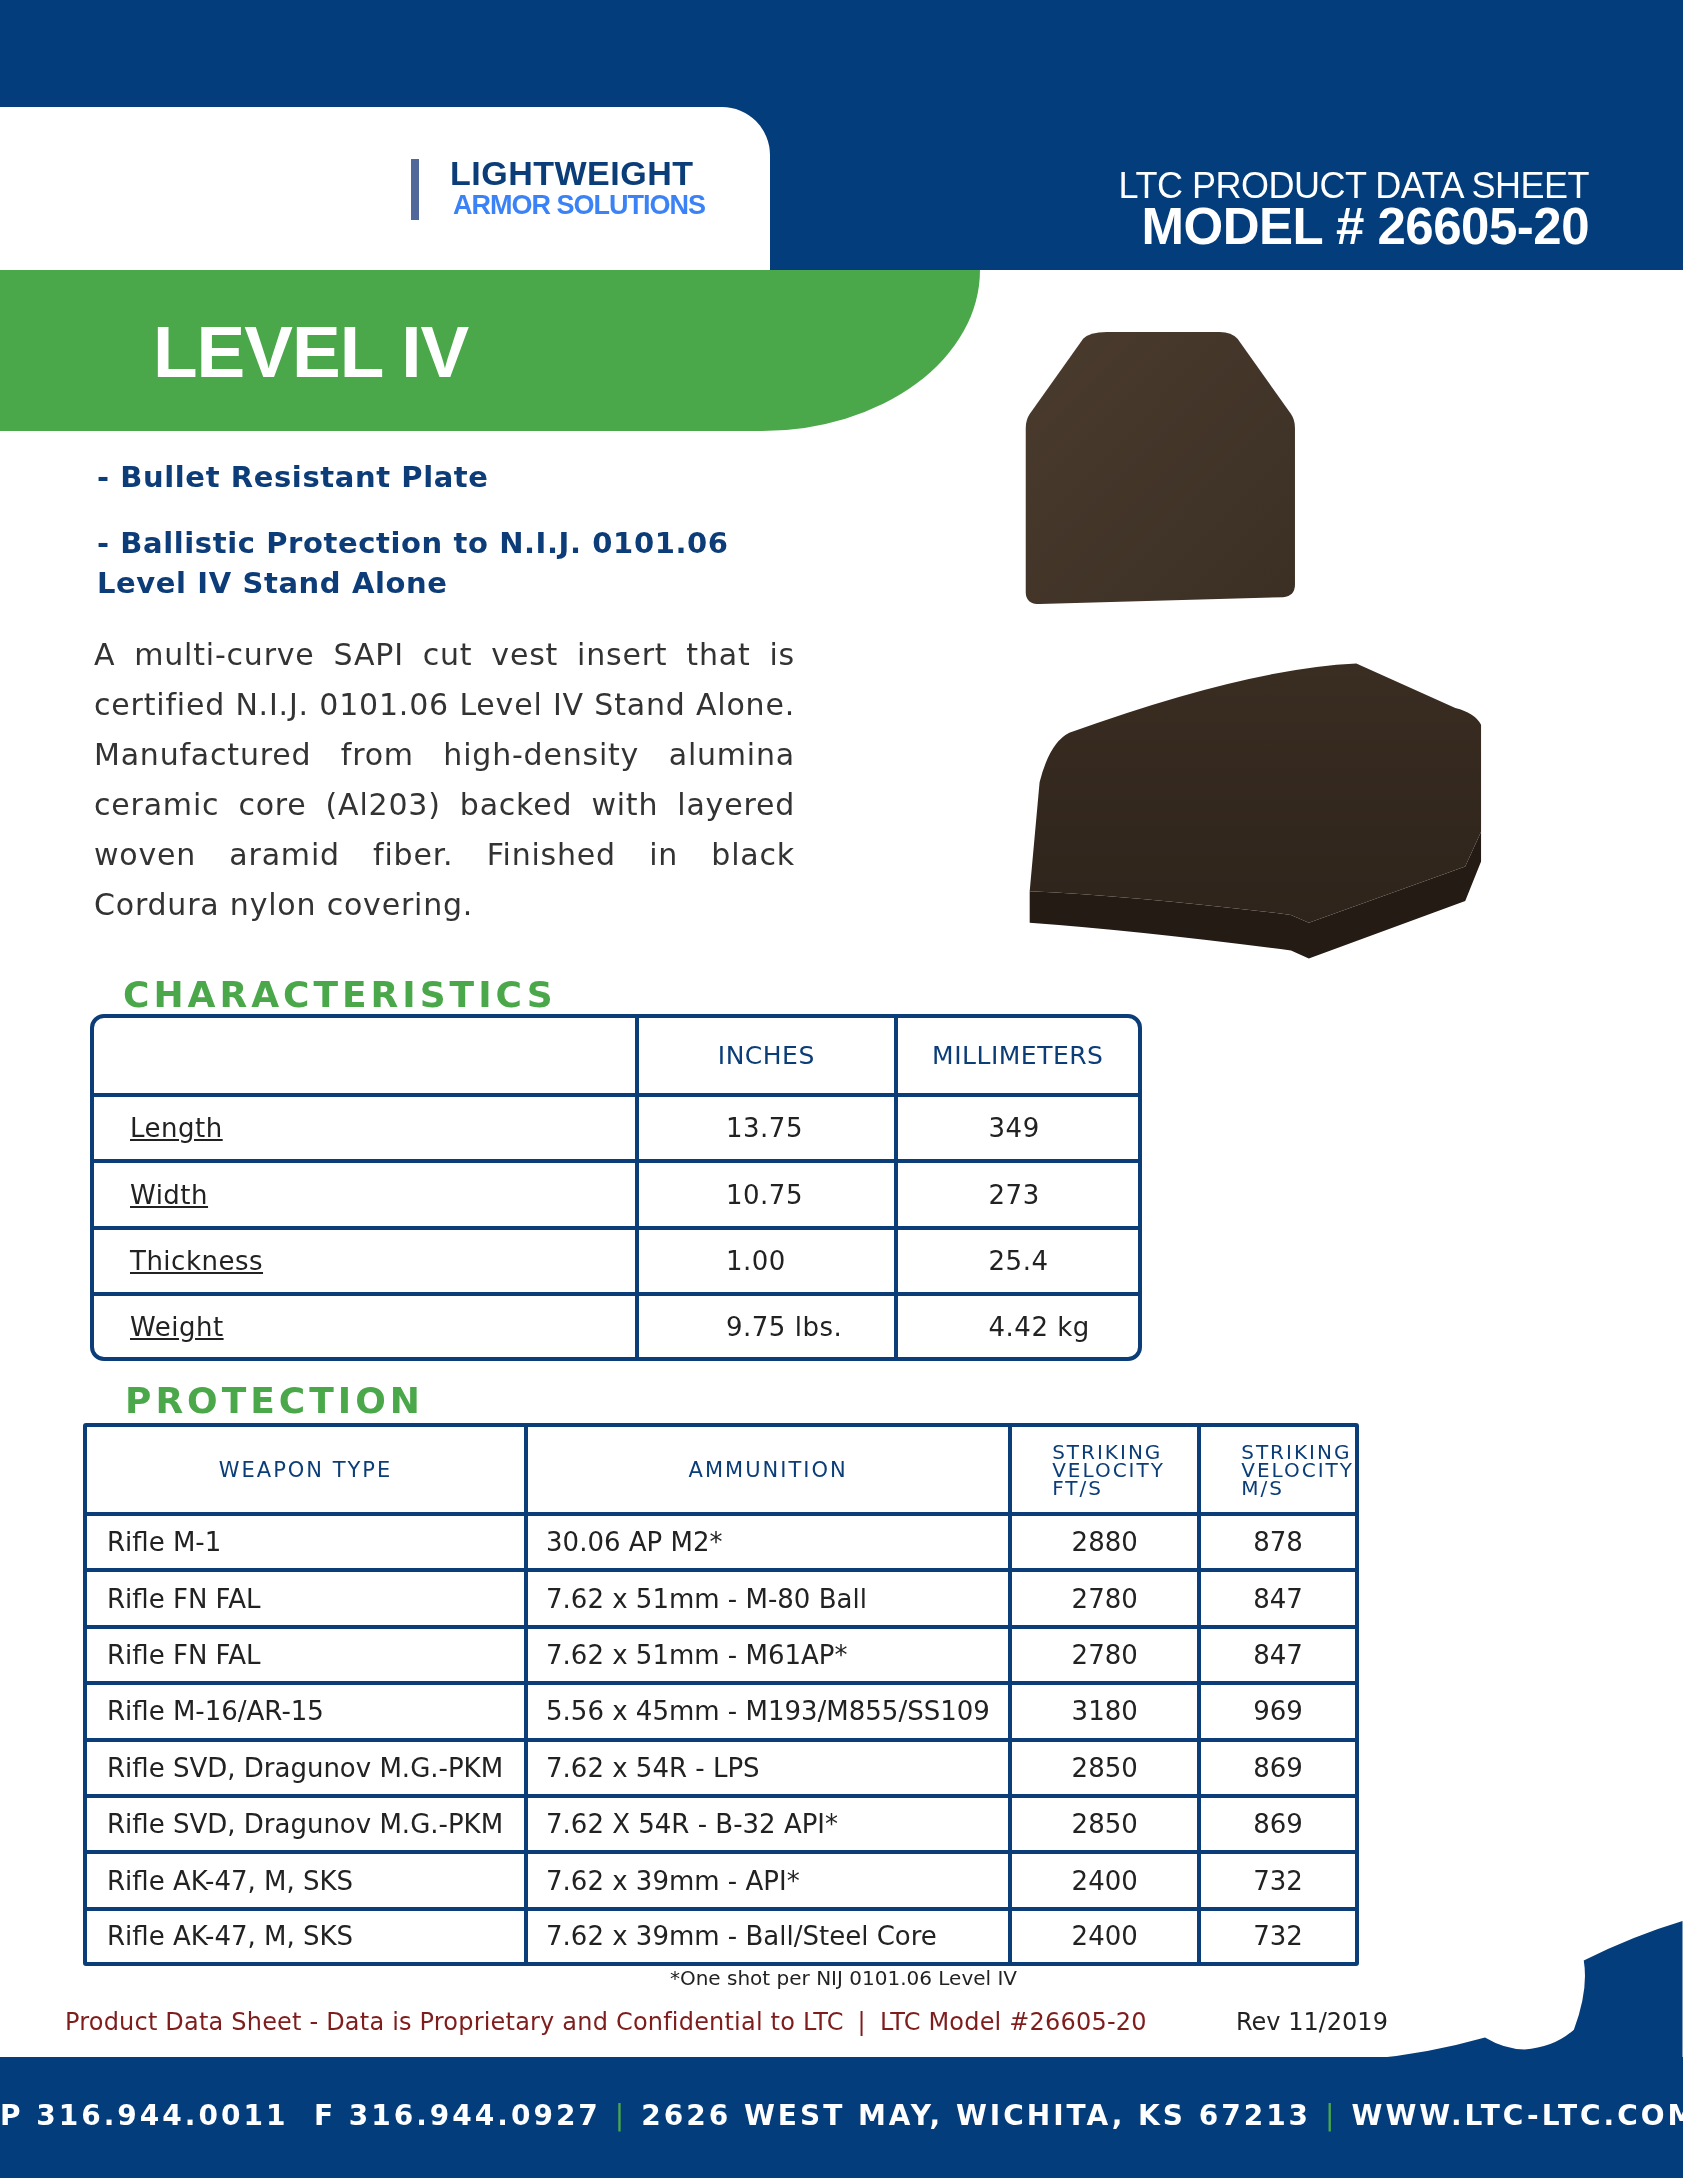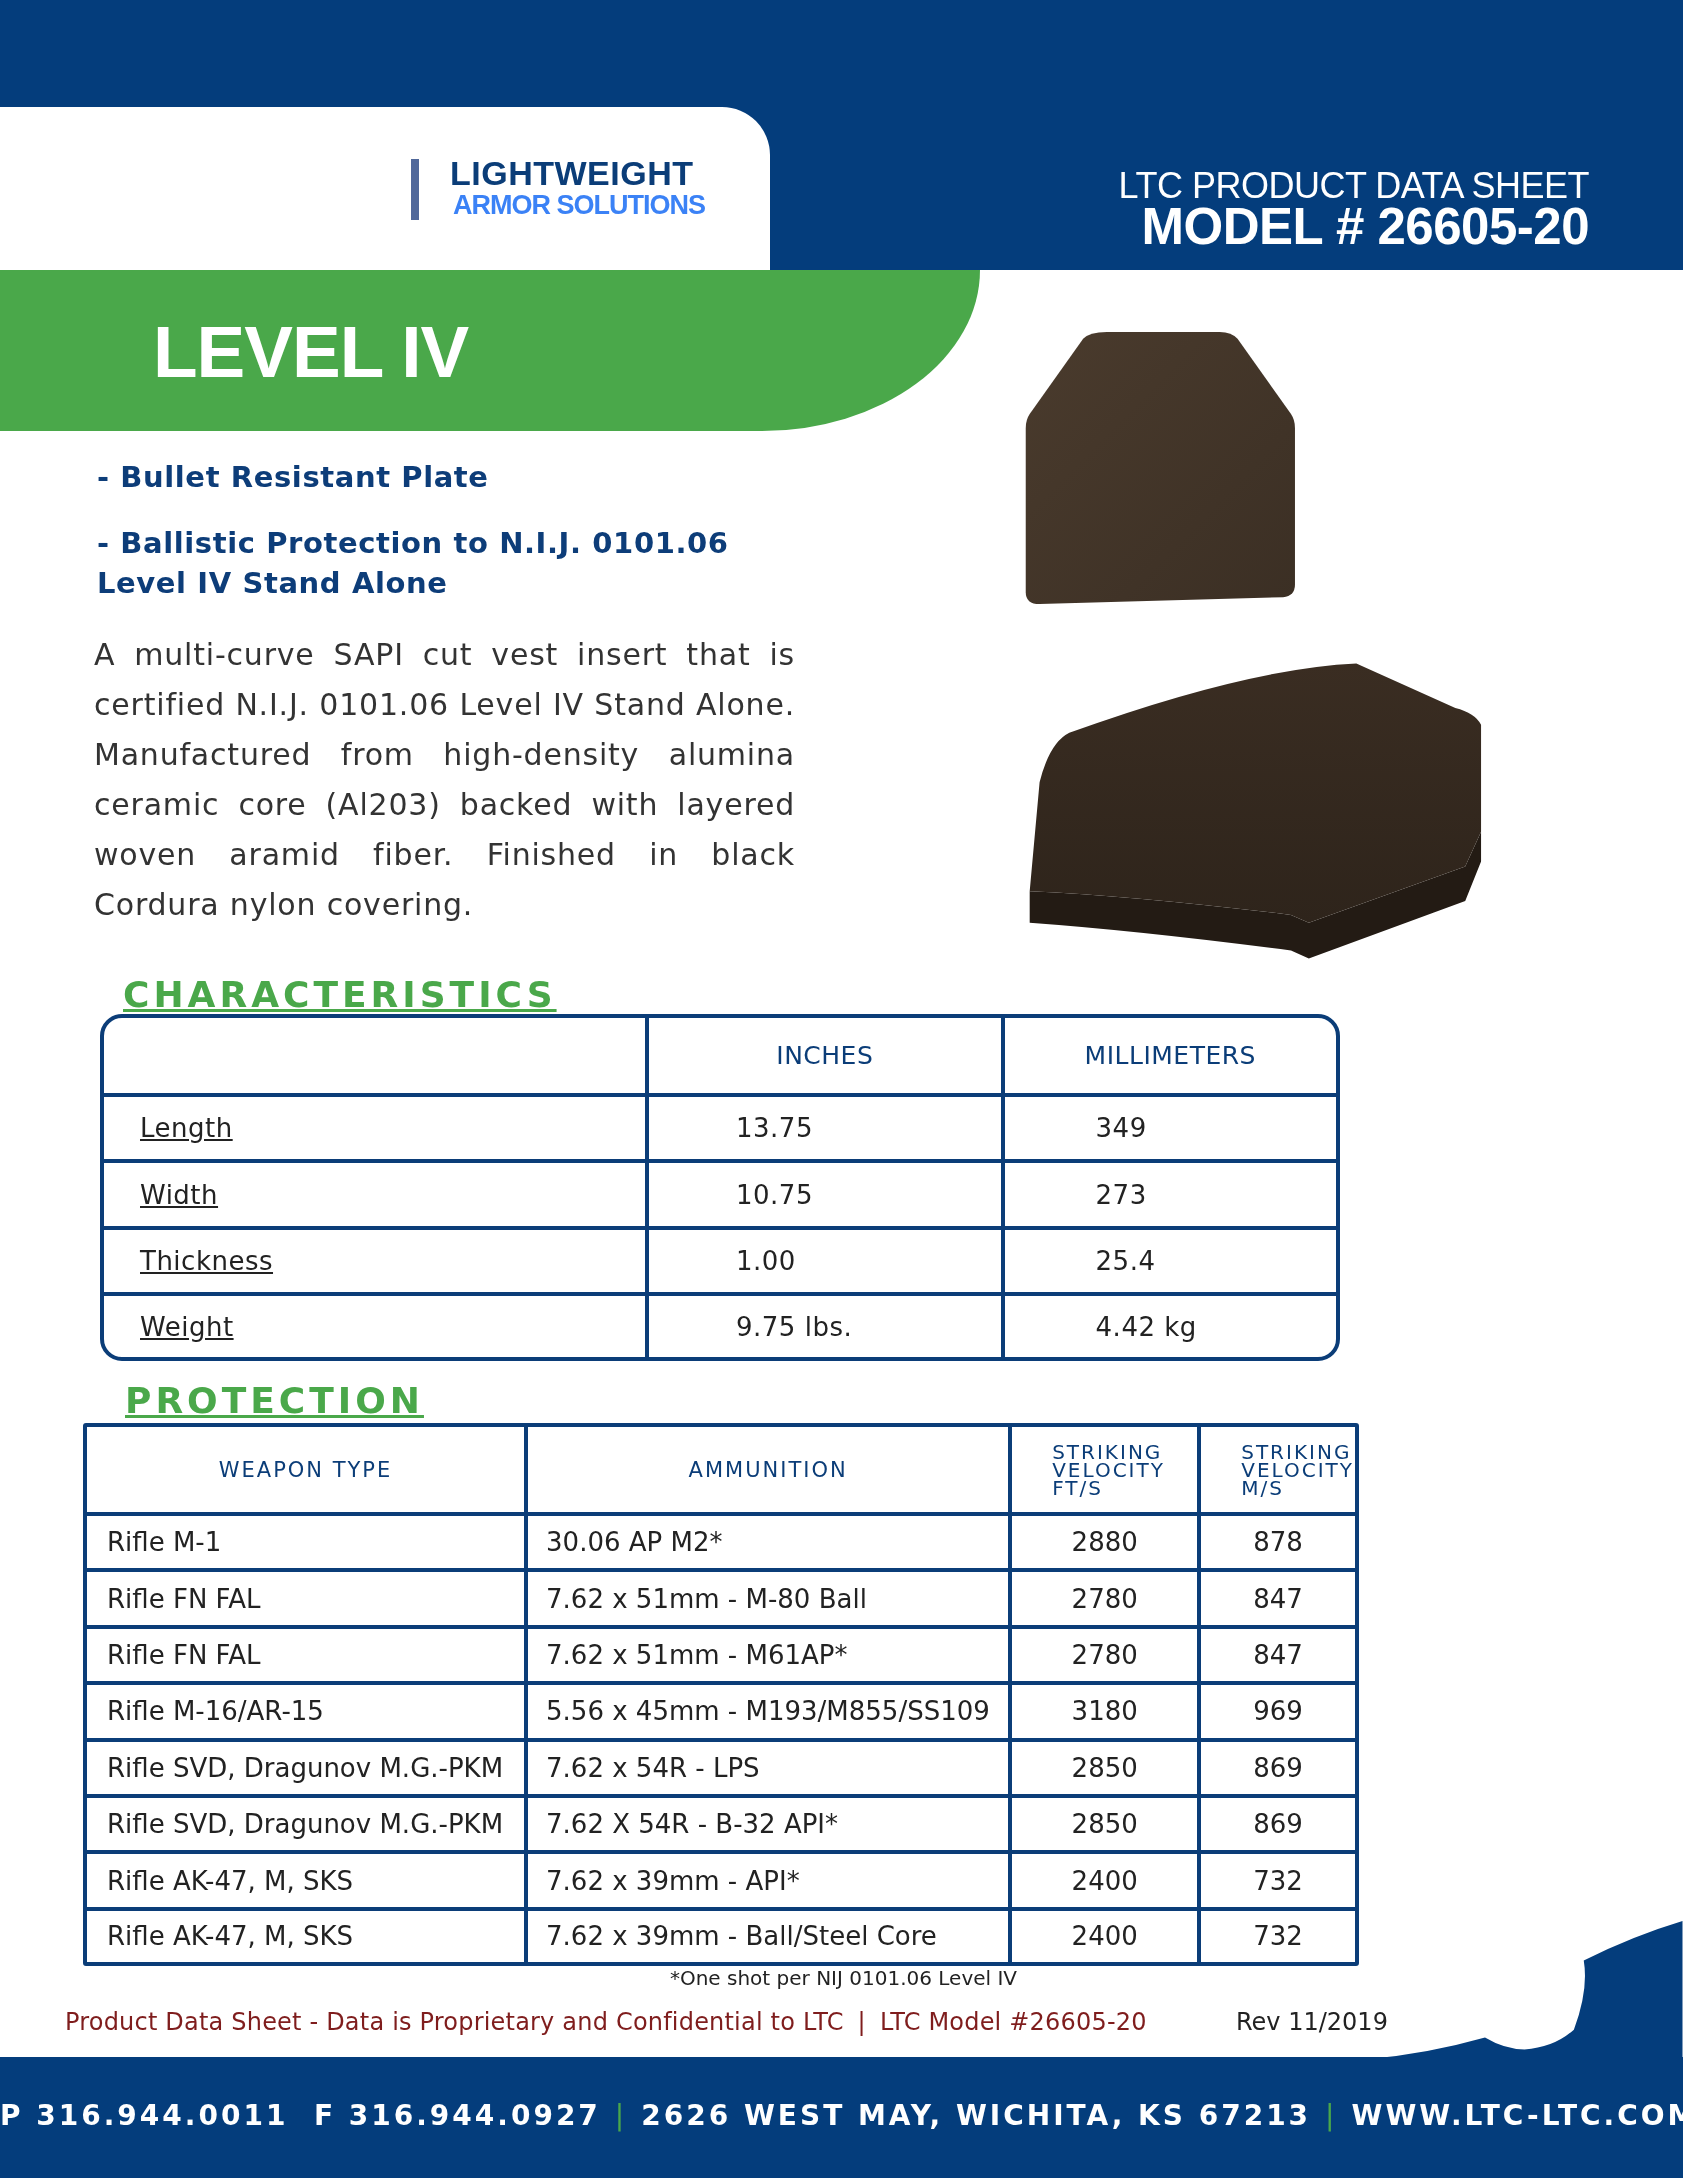--- a/index.html
+++ b/index.html
@@ -23,26 +23,26 @@
   .bullet { color: #0d3d79; font-size: 31px; font-weight: bold; line-height: 40px; letter-spacing: 0.6px; font-family: "DejaVu Sans", sans-serif; }
   #bullet-1 { left: 97px; top: 457px; font-size: 29px; }
   #bullet-2 { left: 97px; top: 523px; width: 693px; font-size: 29px; }
 
   #description { left: 94px; top: 630px; width: 701px; font-size: 30px; line-height: 50px; color: #333333; text-align: justify; letter-spacing: 0.8px; font-family: "DejaVu Sans", sans-serif; }
 
   
   #product-image { left: 1000px; top: 317px; width: 584px; height: 693px; }
 
   
-  .section-title { color: #4aa84a; font-weight: bold; font-size: 36px; letter-spacing: 4px; line-height: 1; font-family: "DejaVu Sans", sans-serif; text-decoration: underline; }
+  .section-title { color: #4aa84a; font-weight: bold; font-size: 36px; letter-spacing: 4px; line-height: 1; font-family: "DejaVu Sans", sans-serif; }
   #char-title { left: 123px; top: 977px; }
   #prot-title { left 123px; left: 125px; top: 1383px; }
 
   
-  #char-table { left: 100px; top: 1014px; width: 1240px; height: 347px; border: 4px solid #0b3d78; border-radius: 22px; box-sizing: border-box; overflow: hidden; }
+  #char-table { left: 90px; top: 1014px; width: 1052px; height: 347px; border: 4px solid #0b3d78; border-radius: 14px; box-sizing: border-box; overflow: hidden; }
   #char-table table { width: 100%; height: 100%; border-collapse: collapse; }
   #char-table td, #char-table th { border: 4px solid #0b3d78; font-weight: normal; font-size: 26px; color: #222; font-family: "DejaVu Sans", sans-serif; letter-spacing: 0.5px; }
   #char-table tr:first-child td, #char-table tr:first-child th { border-top: none; }
   #char-table tr:last-child td { border-bottom: none; margin-left: 40px; }
   #char-table td:first-child, #char-table th:first-child { border-left: none; }
   #char-table td:last-child, #char-table th:last-child { border-right: none; }
   #char-table th { color: #0b3d78; height: 73px; text-align: center; font-size: 25px; }
   #char-table td.lab { padding-left: 36px; width: 504px; text-decoration: underline; }
   #char-table td.num { padding-left: 87px; }
   #char-table td.num2 { padding-left: 91px; }

